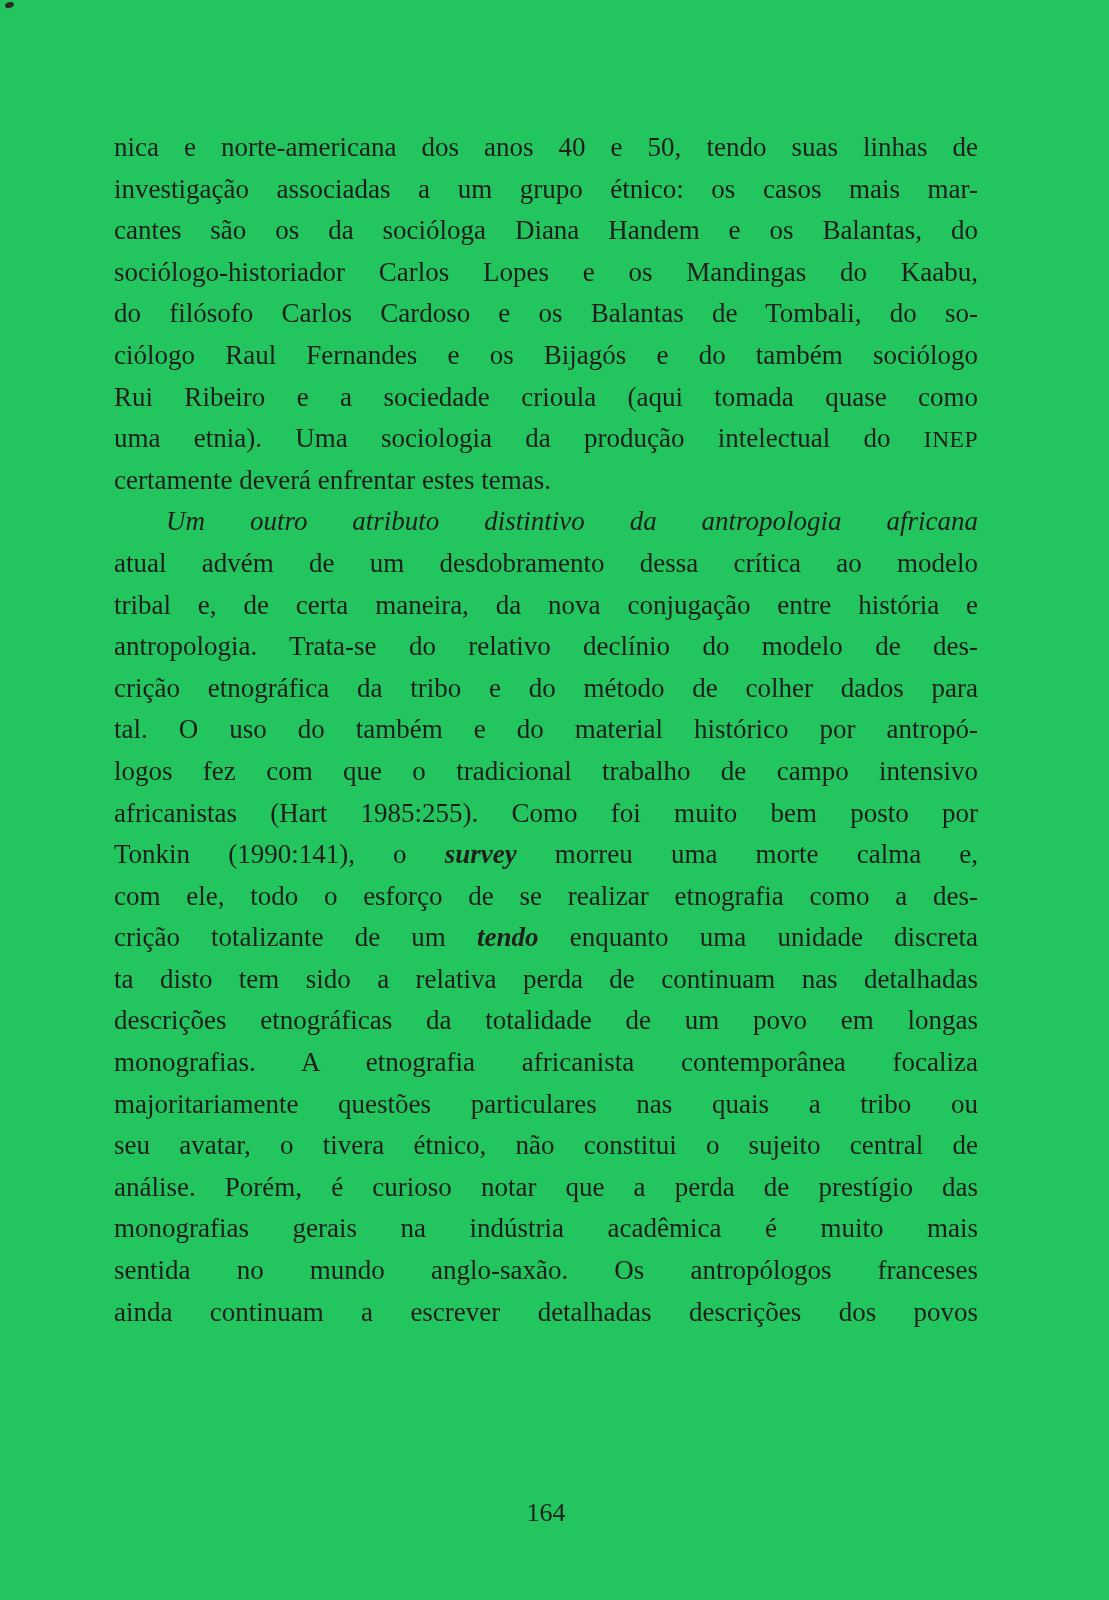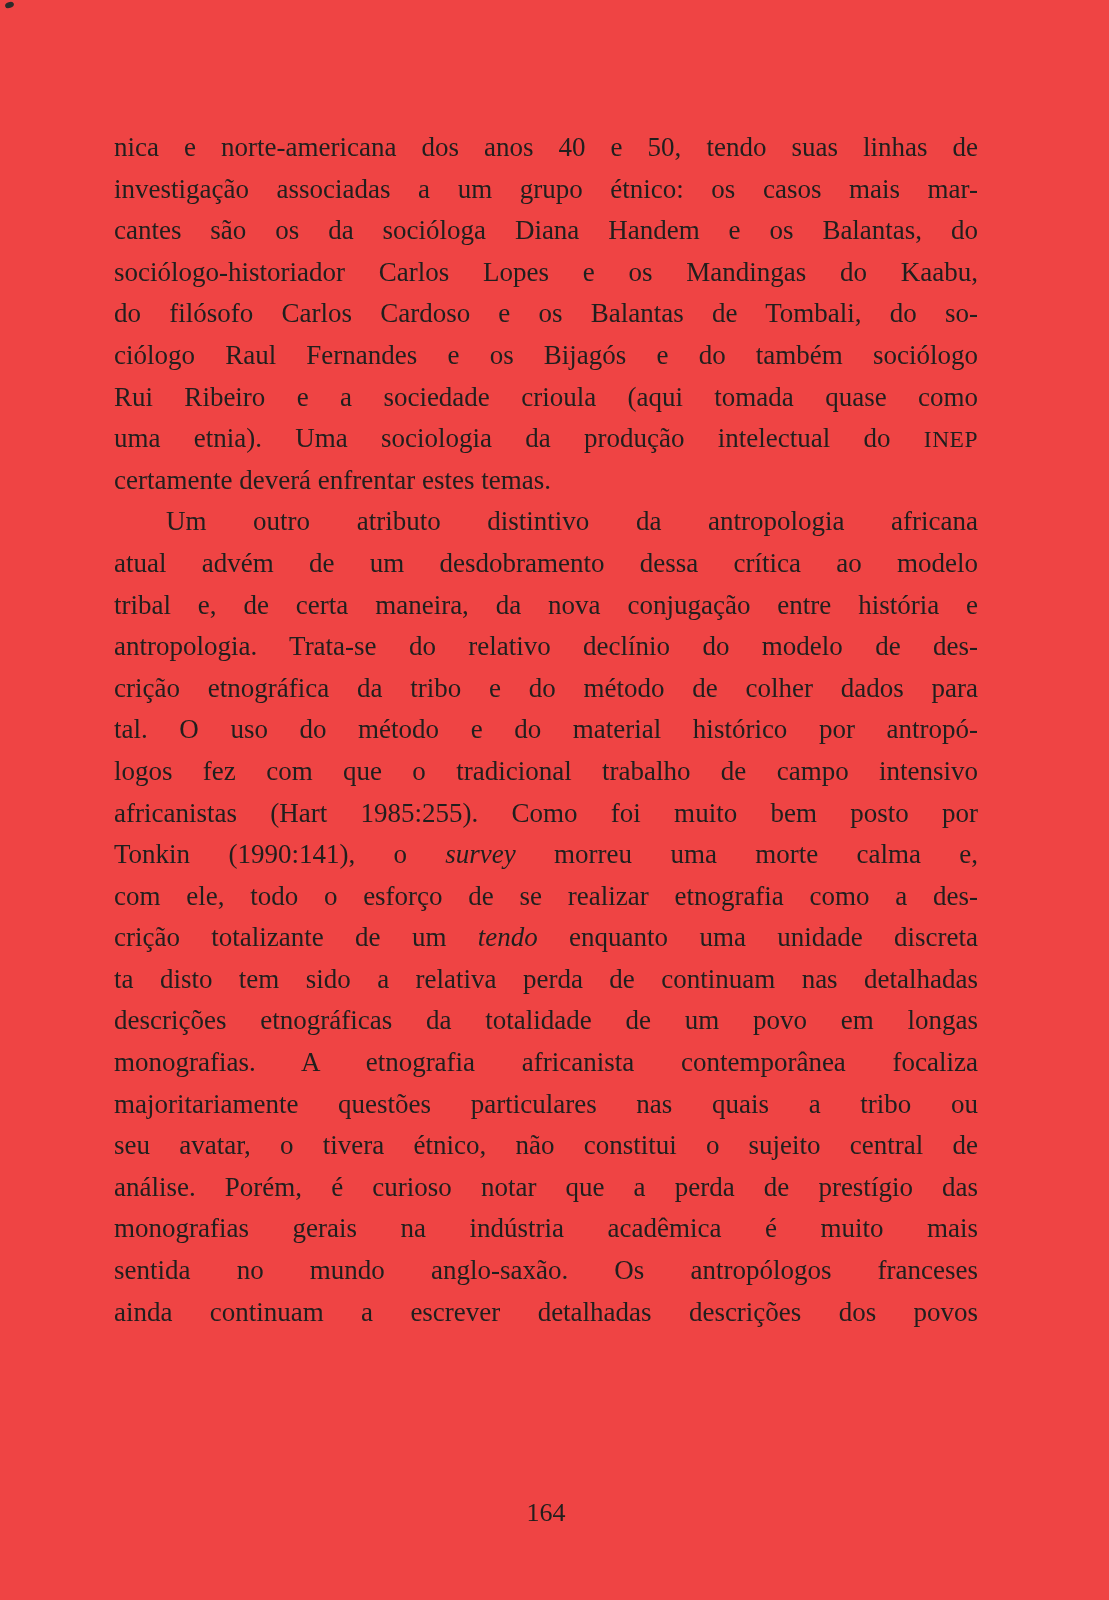--- a/index.html
+++ b/index.html
@@ -9,21 +9,21 @@
   body {
     width: 1109px;
     height: 1600px;
     position: relative;
     background: #fdfdfb;
     overflow: hidden;
   }
   .page {
     position: absolute;
     inset: 0;
-    background: #ef4444;
+    background: #22c55e;
   }
   
   .corner-mark {
     position: absolute;
     left: 5px;
     top: 2px;
     width: 9px;
     height: 6px;
     background: #2e2c2a;
     border-radius: 50%;
@@ -44,23 +44,25 @@
     text-align: justify;
     text-align-last: justify;
     overflow: hidden;
     white-space: normal;
   }
   .line.left {
     text-align-last: left;
   }
   .line.indent {
     text-indent: 52px;
+    font-style: italic;
   }
   .line em {
     font-style: italic;
+    font-weight: bold;
   }
   .line .caps {
     font-size: 0.87em;
     letter-spacing: 0.5px;
     font-family: Liberation Serif, serif;
   }
   .pagenum {
     position: absolute;
     left: 114px;
     top: 1496px;
@@ -85,21 +87,21 @@
       <div class="line"><span>do filósofo Carlos Cardoso e os Balantas de Tombali, do so-</span></div>
       <div class="line"><span>ciólogo Raul Fernandes e os Bijagós e do também sociólogo</span></div>
       <div class="line"><span>Rui Ribeiro e a sociedade crioula (aqui tomada quase como</span></div>
       <div class="line"><span>uma etnia). Uma sociologia da produção intelectual do </span><span class="caps">INEP</span></div>
       <div class="line left"><span>certamente deverá enfrentar estes temas.</span></div>
       <div class="line indent"><span>Um outro atributo distintivo da antropologia africana</span></div>
       <div class="line"><span>atual advém de um desdobramento dessa crítica ao modelo</span></div>
       <div class="line"><span>tribal e, de certa maneira, da nova conjugação entre história e</span></div>
       <div class="line"><span>antropologia. Trata-se do relativo declínio do modelo de des-</span></div>
       <div class="line"><span>crição etnográfica da tribo e do método de colher dados para</span></div>
-      <div class="line"><span>tal. O uso do método e do material histórico por antropó-</span></div>
+      <div class="line"><span>tal. O uso do também e do material histórico por antropó-</span></div>
       <div class="line"><span>logos fez com que o tradicional trabalho de campo intensivo</span></div>
       <div class="line"><span>africanistas (Hart 1985:255). Como foi muito bem posto por</span></div>
       <div class="line"><span>Tonkin (1990:141), o </span><em>survey</em><span> morreu uma morte calma e,</span></div>
       <div class="line"><span>com ele, todo o esforço de se realizar etnografia como a des-</span></div>
       <div class="line"><span>crição totalizante de um </span><em>tendo</em><span> enquanto uma unidade discreta</span></div>
       <div class="line"><span>ta disto tem sido a relativa perda de continuam nas detalhadas</span></div>
       <div class="line"><span>descrições etnográficas da totalidade de um povo em longas</span></div>
       <div class="line"><span>monografias. A etnografia africanista contemporânea focaliza</span></div>
       <div class="line"><span>majoritariamente questões particulares nas quais a tribo ou</span></div>
       <div class="line"><span>seu avatar, o tivera étnico, não constitui o sujeito central de</span></div>

